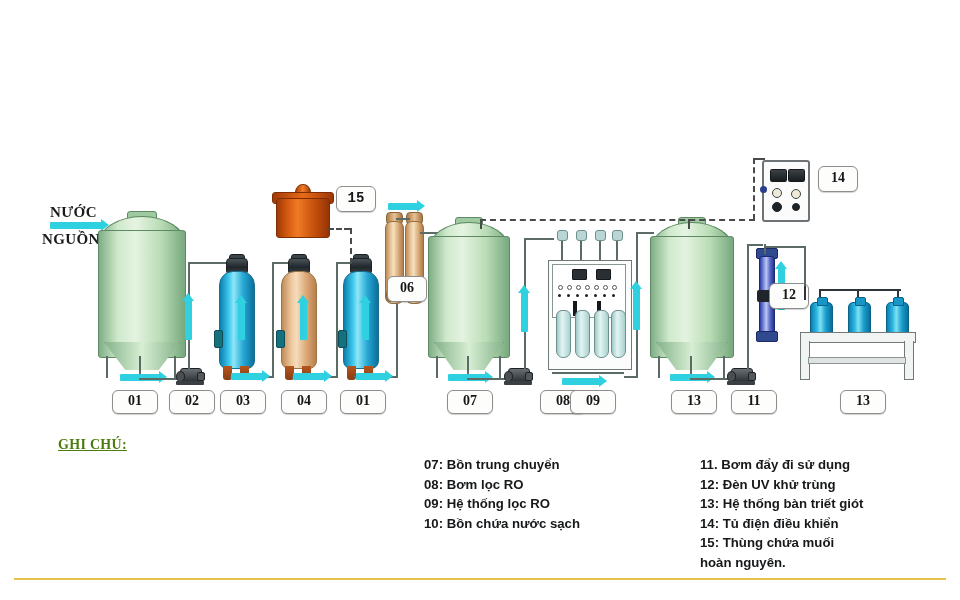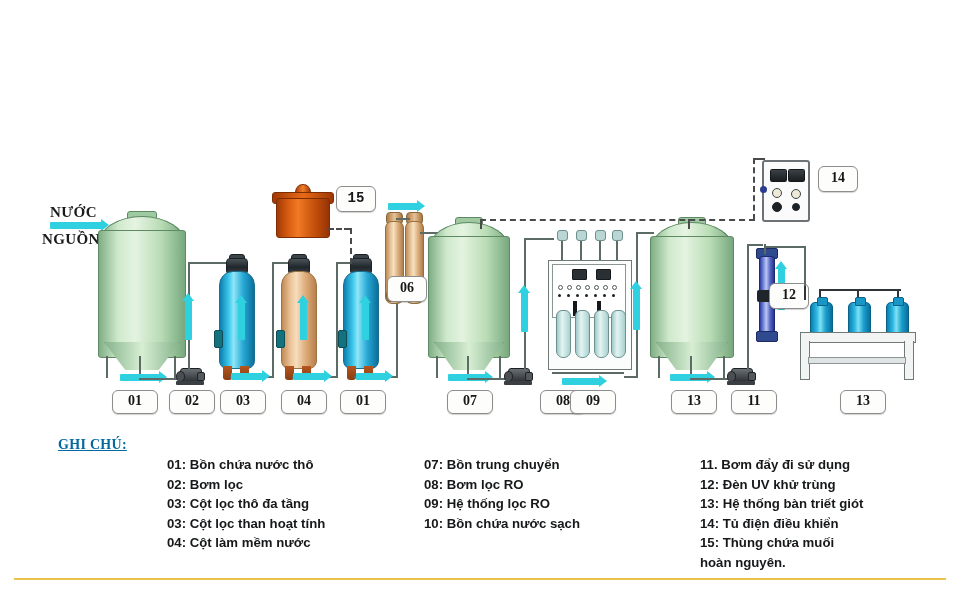--- a/index.html
+++ b/index.html
@@ -259,21 +259,21 @@
     position:absolute;
     font-family:"Liberation Serif", serif;
     font-weight:bold;font-size:15px;color:#1b1b1b;
     letter-spacing:.4px;line-height:15px;white-space:nowrap;
   }
 
   
   .ghichu{
     position:absolute;left:58px;top:437px;
     font-family:"Liberation Serif", serif;
-    font-weight:bold;font-size:14px;color:#0369a1;
+    font-weight:bold;font-size:14px;color:#4d7c0f;
     text-decoration:underline;letter-spacing:.3px;
   }
   .legcol{position:absolute;top:455px;}
   .legcol .li{
     font-family:"Liberation Sans", sans-serif;
     font-weight:bold;font-size:13.2px;color:#16181a;
     line-height:19.6px;white-space:nowrap;
   }
   #legcol1{left:167px;}
   #legcol2{left:424px;}
@@ -513,27 +513,20 @@
   <div class="numbox row" style="left:340px;">01</div>
   <div class="numbox row" style="left:447px;">07</div>
   <div class="numbox row" style="left:540px;">08</div>
   <div class="numbox row" style="left:570px;">09</div>
   <div class="numbox row" style="left:671px;">13</div>
   <div class="numbox row" style="left:731px;">11</div>
   <div class="numbox row" style="left:840px;">13</div>
 
   <div class="ghichu">GHI CHÚ:</div>
 
-  <div class="legcol" id="legcol1">
-    <div class="li">01: Bồn chứa nước thô</div>
-    <div class="li">02: Bơm lọc</div>
-    <div class="li">03: Cột lọc thô đa tầng</div>
-    <div class="li">03: Cột lọc than hoạt tính</div>
-    <div class="li">04: Cột làm mềm nước</div>
-  </div>
 
   <div class="legcol" id="legcol2">
     <div class="li">07: Bồn trung chuyển</div>
     <div class="li">08: Bơm lọc RO</div>
     <div class="li">09: Hệ thống lọc RO</div>
     <div class="li">10: Bồn chứa nước sạch</div>
   </div>
 
   <div class="legcol" id="legcol3">
     <div class="li">11. Bơm đẩy đi sử dụng</div>

